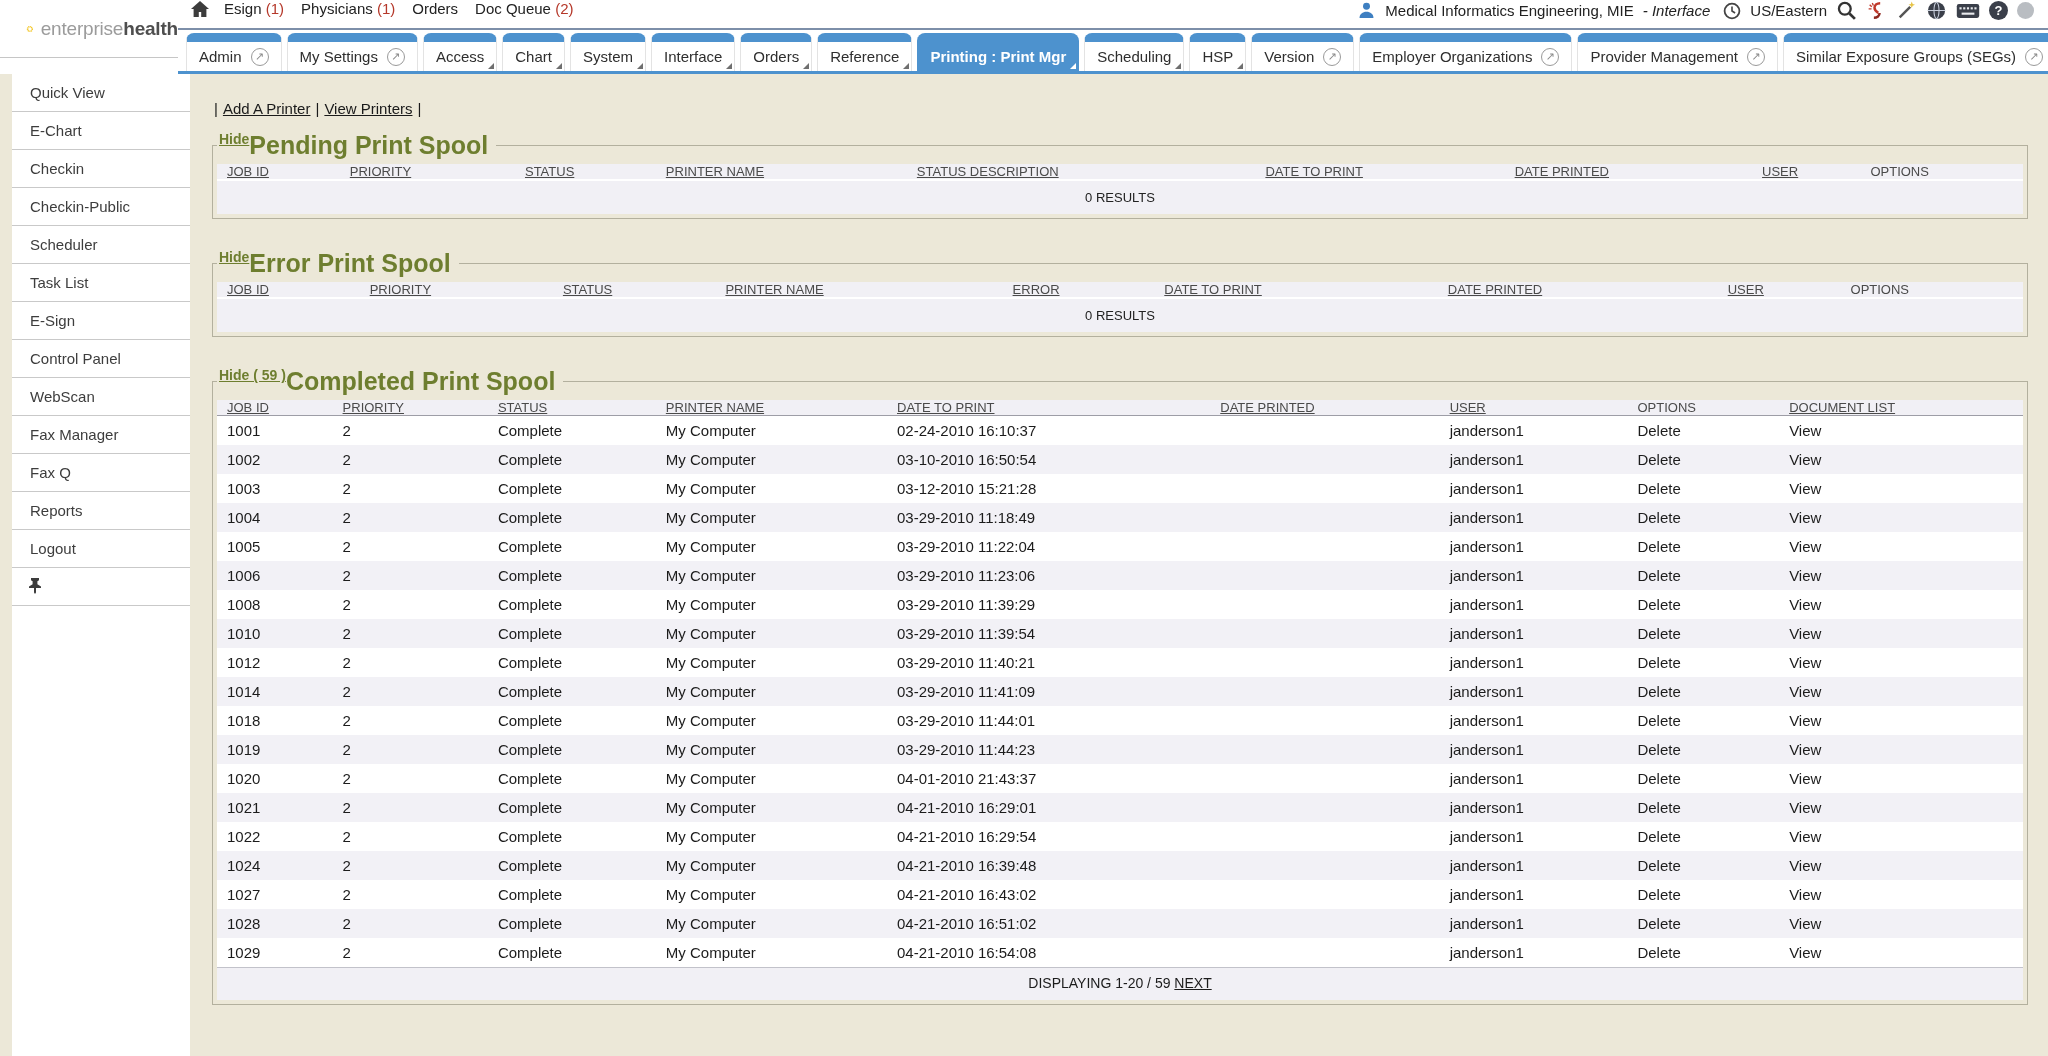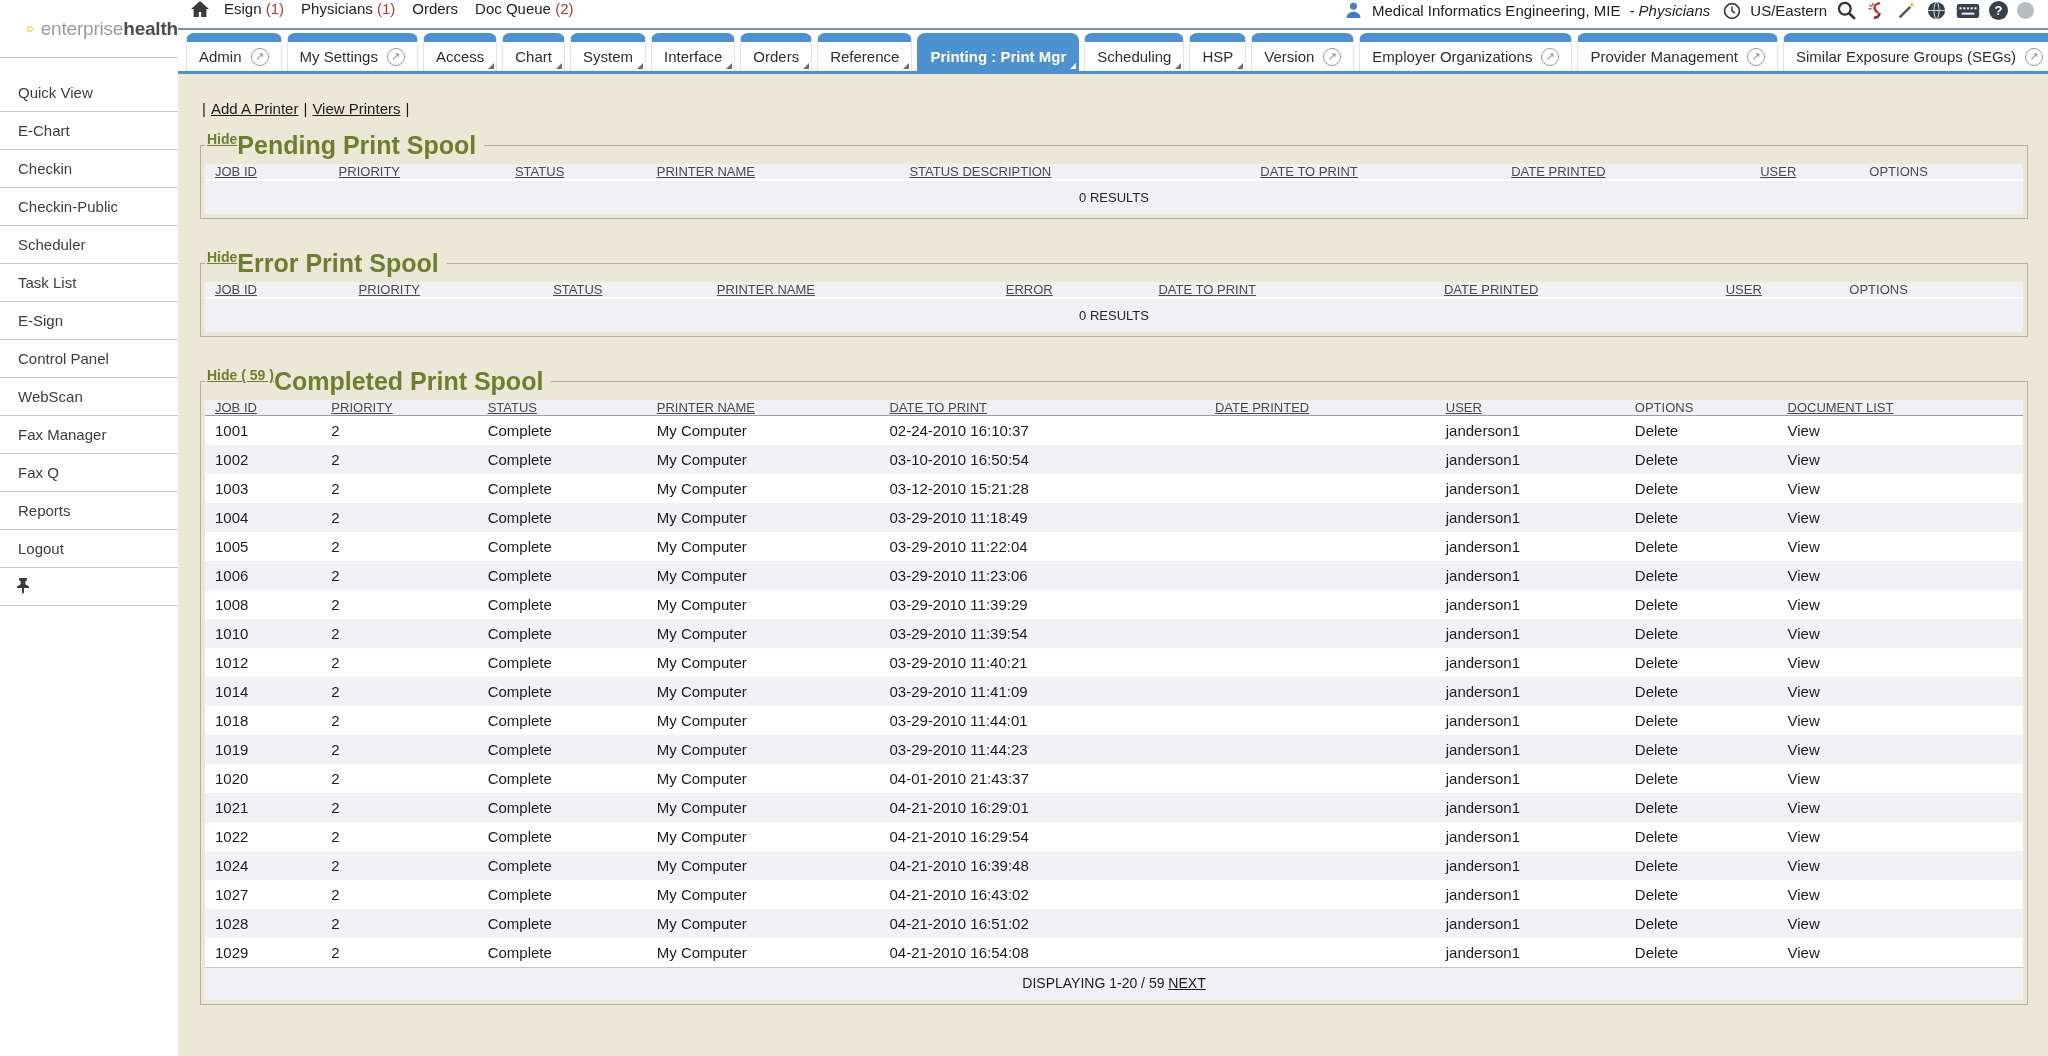--- a/index.html
+++ b/index.html
@@ -62,21 +62,21 @@
   }
   .tab.active { background: #4d92ce; color: #fff; font-weight: bold; border-color: #4d92ce; }
   .tab.active.menu::after { border-bottom-color: #fff; }
   .ext-icon {
     margin-left: 9px; width: 18px; height: 18px; flex: 0 0 18px;
     border: 1px solid #9a9a9a; border-radius: 50%; color: #8a8a8a; font-size: 11px;
     display: inline-flex; align-items: center; justify-content: center; font-weight: normal;
   }
 
   
-  .body-row { flex: 1; display: flex; min-height: 0; }
+  .body-row { flex: 1; display: flex; min-height: 0; margin-left: 12px; }
   .sidebar { width: 178px; flex: 0 0 178px; background: #fff; }
   .side-item {
     height: 38px; display: flex; align-items: center; padding-left: 18px;
     font-size: 15px; color: #3d3d3d; border-bottom: 1px solid #c9c9c9; cursor: pointer;
   }
   .pin-row { padding-left: 16px; }
 
   .content { flex: 1; background: #ece8d8; padding: 24px 20px 0 22px; overflow: hidden; }
   .toolbar { font-size: 15px; color: #1a1a1a; margin: 2px 0 14px 2px; }
   .toolbar a { color: #1a1a1a; text-decoration: underline; margin: 0 5px; cursor: pointer; }
@@ -136,21 +136,21 @@
           </nav>
 
         <div class="topnav-right">
           <span class="icon-static">
             <svg width="19" height="19" viewBox="0 0 18 18">
                 <circle cx="9" cy="5" r="3.3" fill="#3e7fc1"></circle>
                 <path d="M2.4 16c0-3.7 3-5.9 6.6-5.9s6.6 2.2 6.6 5.9z" fill="#3e7fc1"></path>
               </svg>
           </span>
           <span class="org">Medical Informatics Engineering, MIE</span>
-          <span class="role">- Physicians</span>
+          <span class="role">- Interface</span>
           <span class="icon-static">
             <svg width="18" height="18" viewBox="0 0 18 18">
                 <circle cx="9" cy="9" r="7.4" fill="none" stroke="#444" stroke-width="1.8"></circle>
                 <path d="M9 4.6V9l3.1 2" stroke="#444" stroke-width="1.6" fill="none"></path>
               </svg>
           </span>
           <span class="org">US/Eastern</span>
           <span class="icon-btn">
             <svg width="21" height="21" viewBox="0 0 20 20">
                 <circle cx="8.4" cy="8.4" r="5.6" fill="none" stroke="#333" stroke-width="2.2"></circle>

